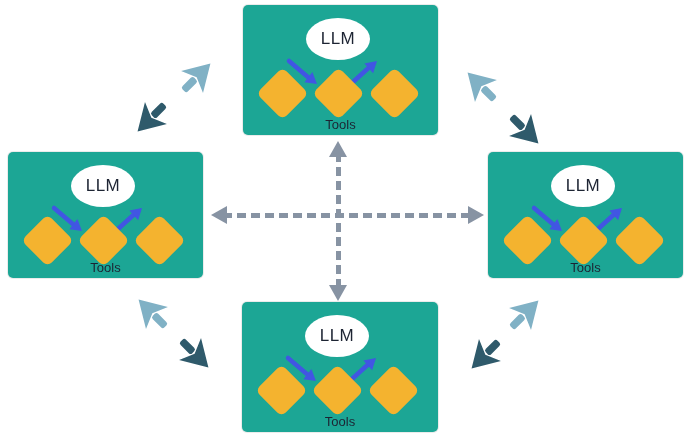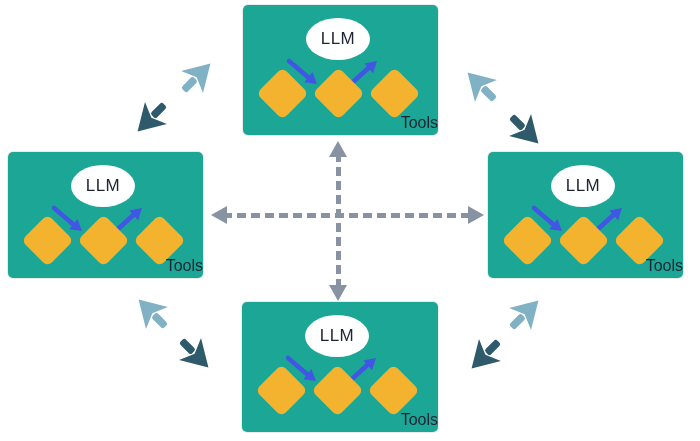--- a/index.html
+++ b/index.html
@@ -20,22 +20,22 @@
   .box-bottom{left:242px;top:302px;width:196px;height:130px;}
 
   .llm-ellipse{position:absolute;left:63px;top:13px;width:64px;height:42px;border-radius:50%;
                background:#fff;display:flex;align-items:center;justify-content:center;}
   .llm-text{font-size:17px;font-weight:500;color:var(--text-dark);letter-spacing:0.5px;}
 
   .diamond{position:absolute;width:37px;height:37px;border-radius:6px;
            background:var(--diamond-yellow);transform:rotate(45deg);top:70px;}
   .d1{left:21px;} .d2{left:77px;} .d3{left:133px;}
 
-  .tools-label{position:absolute;left:0;right:0;bottom:3px;text-align:right;
-               font-size:16px;font-weight:500;color:var(--text-dark);}
+  .tools-label{position:absolute;left:0;right:0;bottom:3px;text-align:center;
+               font-size:13px;font-weight:500;color:var(--text-dark);}
 
   .blue-arrows{position:absolute;left:0;top:0;pointer-events:none;}
   .blue-line{stroke:var(--arrow-blue);stroke-width:4.5;stroke-linecap:round;}
   .blue-head{fill:var(--arrow-blue);}
 
   
   .connector{position:absolute;}
   .conn-h{left:211px;top:205px;width:273px;height:20px;}
   .conn-v{left:328px;top:141px;width:20px;height:160px;}
   .dash-h{position:absolute;left:12px;right:12px;top:7.5px;height:5px;

